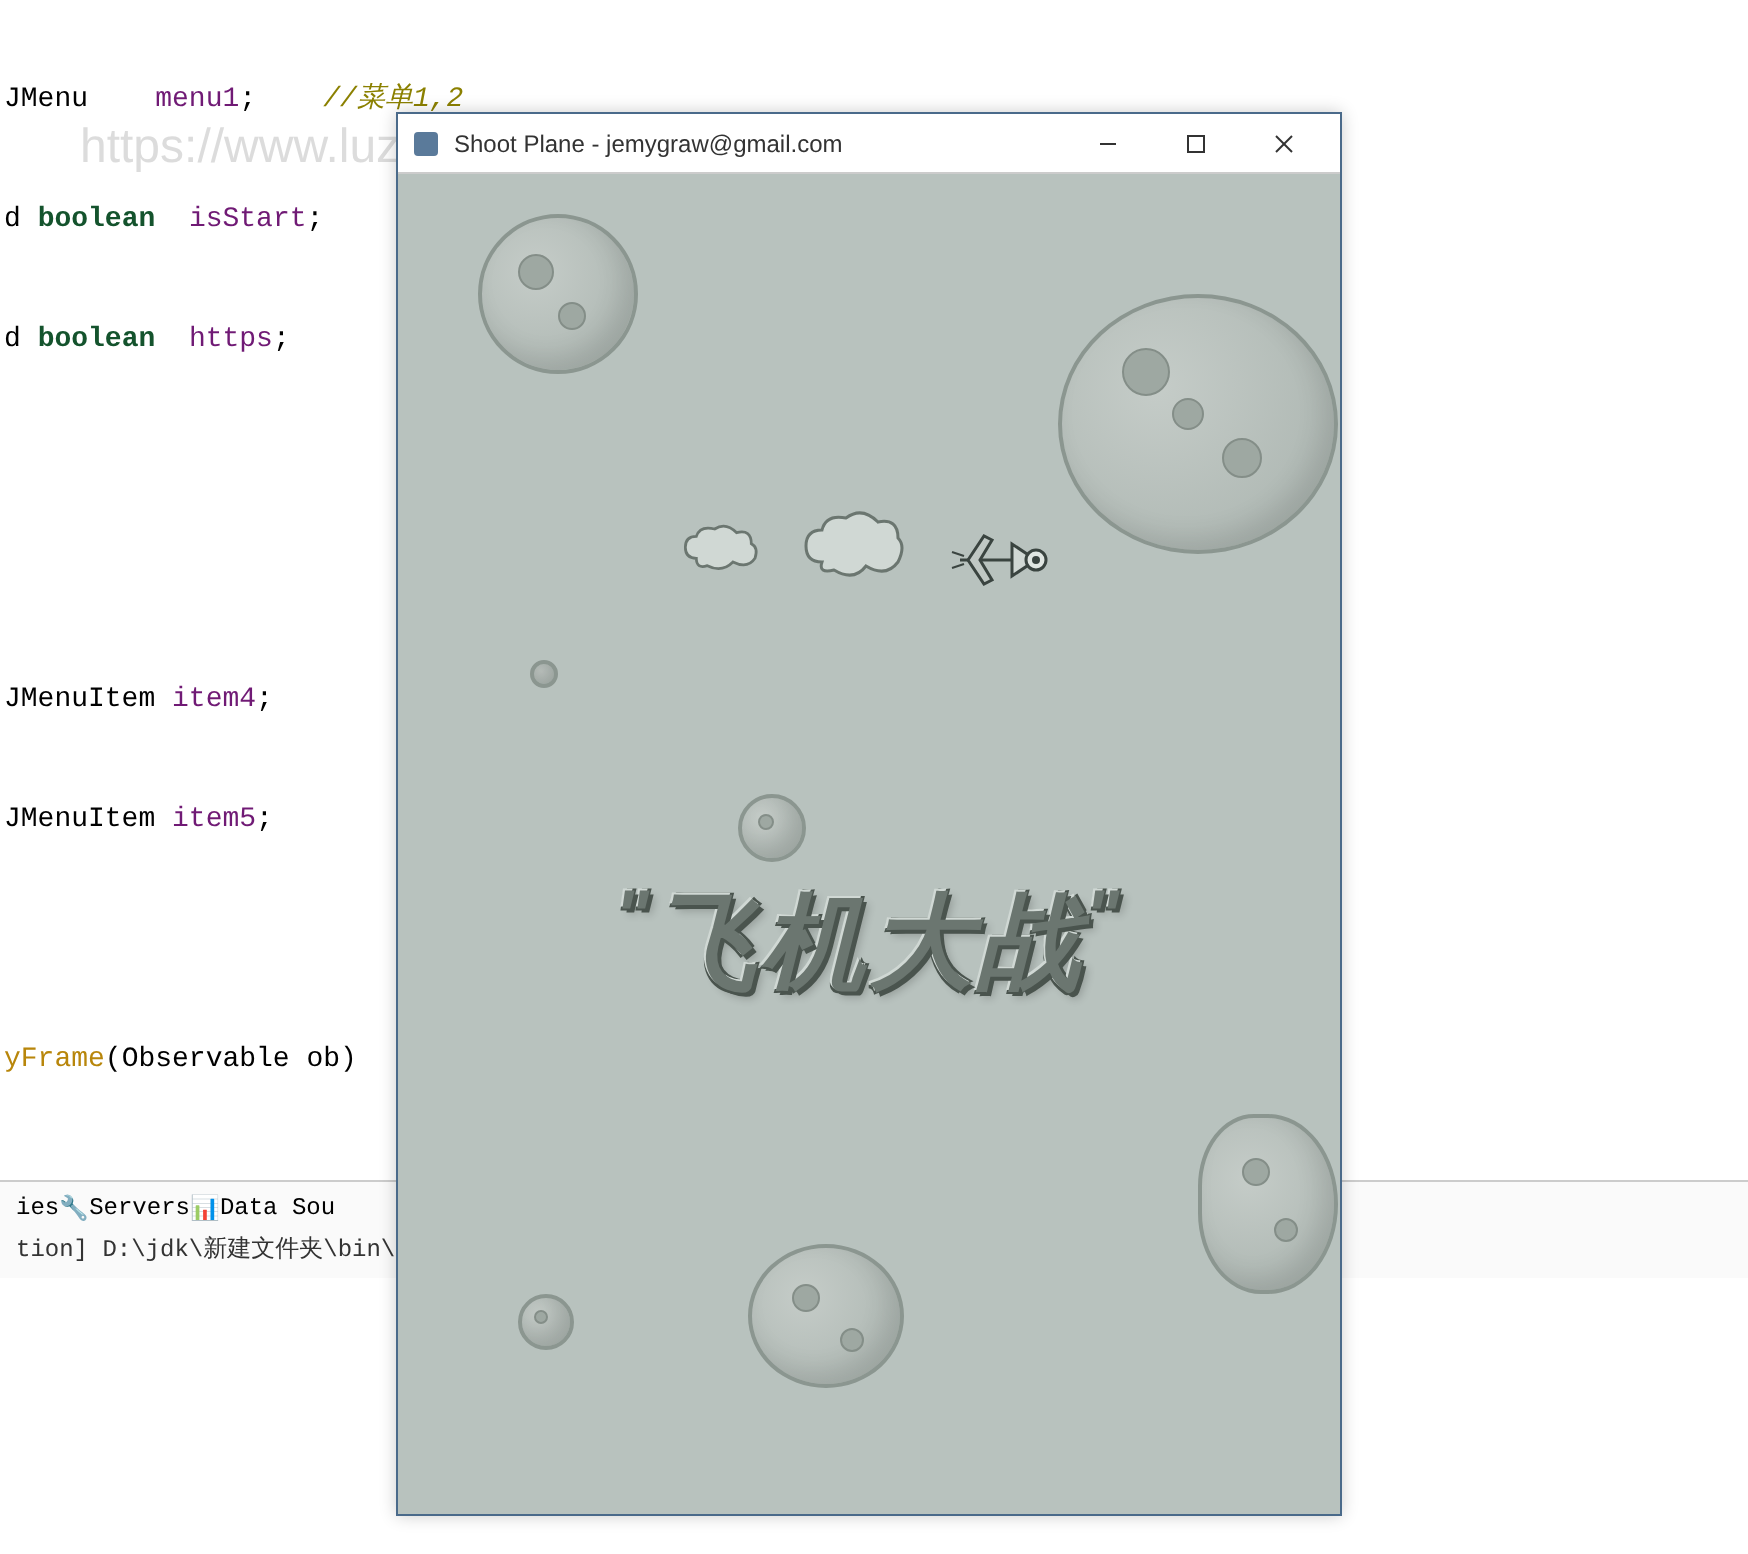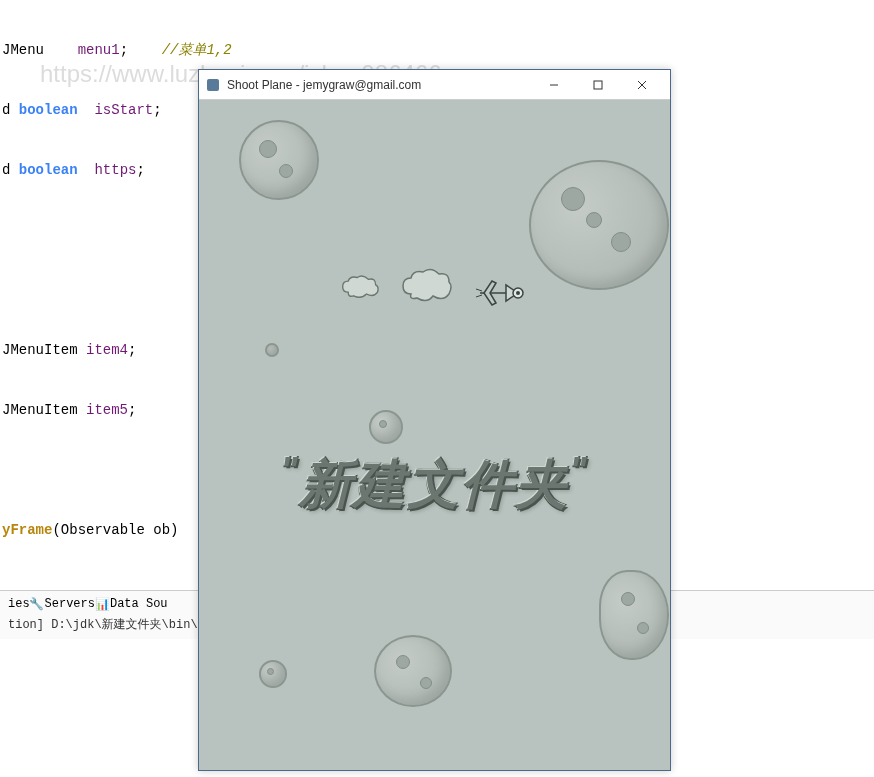--- a/index.html
+++ b/index.html
@@ -15,24 +15,24 @@
     .code-area {
       position: absolute;
       top: 0;
       left: 0;
       width: 874px;
       padding: 0;
       line-height: 20px;
       white-space: pre;
     }
     .code-line { height: 20px; padding-left: 2px; }
-    .kw { color: #3b82f6; font-weight: bold; }
+    .kw { color: #14532d; font-weight: bold; }
     .var { color: #701a75; }
     .comment { color: #8b8000; font-style: italic; font-family: Liberation Mono, monospace; }
-    .method { color: #b8860b; font-weight: bold; }
+    .method { color: #b8860b; }
     .console-area {
       position: absolute;
       top: 590px;
       left: 0;
       width: 874px;
       border-top: 1px solid #ccc;
       background: #fafafa;
       font-size: 12px;
       padding: 4px;
     }
@@ -44,21 +44,21 @@
       left: 40px;
       font-size: 24px;
       font-family: sans-serif;
       color: rgba(130,130,130,0.28);
       z-index: 5;
       pointer-events: none;
     }
     
     .app-window {
       position: absolute;
-      top: 69px;
+      top: 56px;
       left: 198px;
       width: 473px;
       height: 702px;
       border: 1px solid #4a6a8a;
       background: #7dd3fc;
       box-shadow: 0 0 8px rgba(0,0,0,0.2);
       z-index: 10;
     }
     .titlebar {
       height: 30px;
@@ -245,16 +245,16 @@
         <path d="M6 18 L32 18 L32 10 L44 18 L32 26 L32 18 Z" fill="#d0d8d4" stroke="#3a4440" stroke-width="1.5"></path>
         <path d="M10 18 L18 6 L22 8 L16 18 L22 28 L18 30 Z" fill="#c0c8c4" stroke="#3a4440" stroke-width="1.5"></path>
         <circle cx="44" cy="18" r="5" fill="#e0e6e2" stroke="#3a4440" stroke-width="1.5"></circle>
         <circle cx="44" cy="18" r="2" fill="#3a4440"></circle>
         <line x1="2" y1="14" x2="8" y2="16" stroke="#3a4440" stroke-width="1"></line>
         <line x1="2" y1="22" x2="8" y2="20" stroke="#3a4440" stroke-width="1"></line>
       </svg>
     </div>
 
     <div class="game-title">
-      <span class="quote-marks">"</span><span>新建文件夹</span><span class="quote-marks">"</span>
+      <span class="quote-marks">"</span><span>飞机大战</span><span class="quote-marks">"</span>
     </div>
   </div>
 </div>
 
 </body></html>

